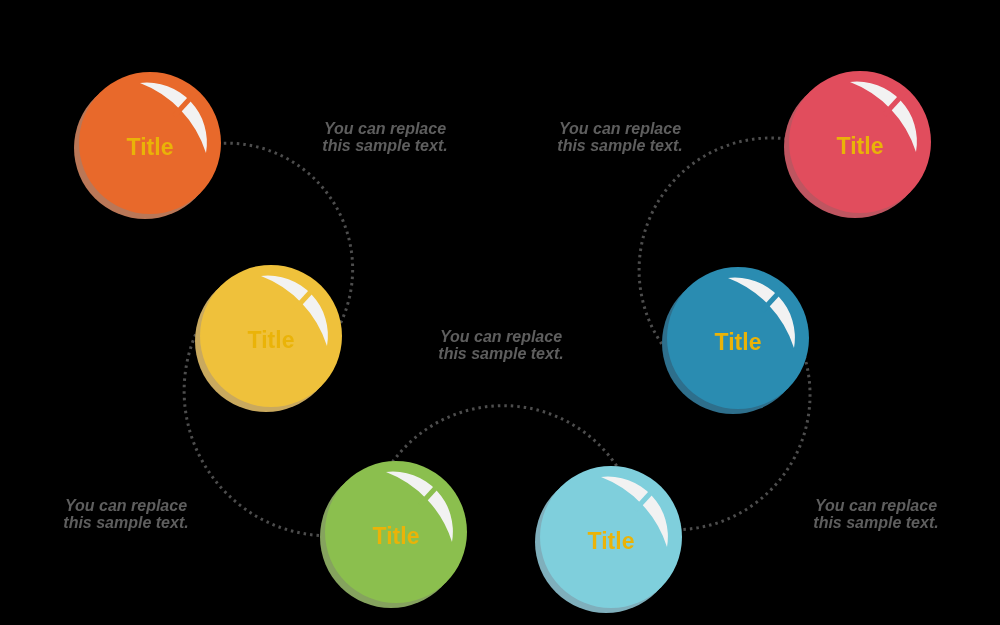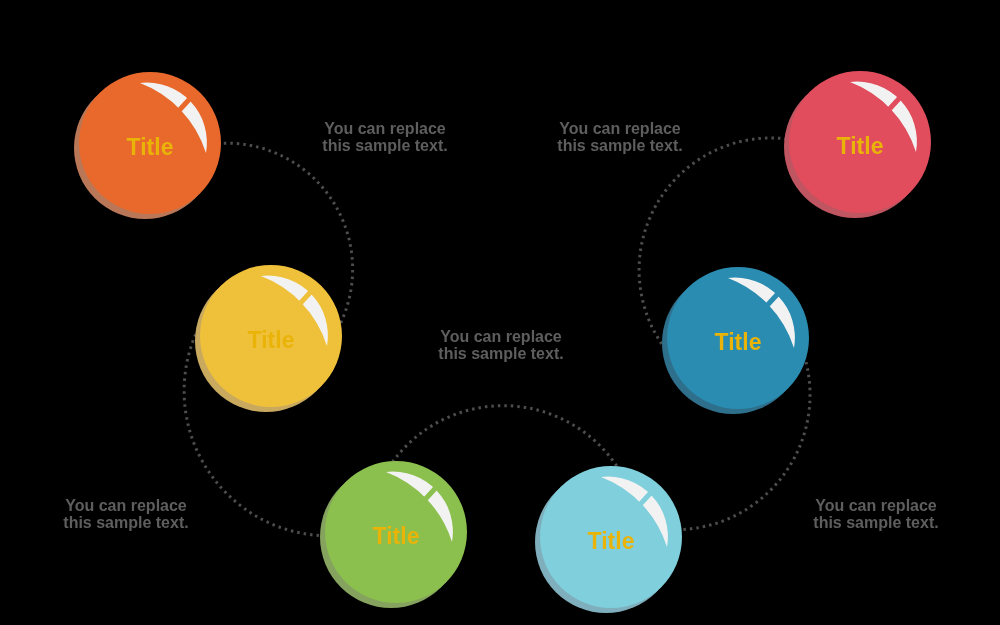--- a/index.html
+++ b/index.html
@@ -11,21 +11,21 @@
   #arcs{position:absolute;left:0;top:0;width:1000px;height:625px;}
   .arc{fill:none;stroke-width:3;stroke-dasharray:2.5 4;stroke-linecap:butt;}
   
   .main-title{
     position:absolute;top:14px;left:0;width:100%;text-align:center;
     font-size:35px;font-weight:bold;letter-spacing:1px;color:#4E4E4E;
   }
   
   .caption{
     position:absolute;width:180px;font-size:16px;line-height:17px;font-weight:bold;
-    color:#5E5E5E;white-space:pre-line;text-align:center;
+    color:#5E5E5E;white-space:pre-line;text-align:center;font-style:italic;
   }
   .cap-tl{left:295px;top:120px;}
   .cap-tr{left:530px;top:120px;}
   .cap-c {left:411px;top:328px;}
   .cap-bl{left:36px;top:497px;}
   .cap-br{left:786px;top:497px;}
   
   .sphere{position:absolute;width:160px;height:160px;}
   .sphere svg{position:absolute;left:0;top:0;width:160px;height:160px;}
   .s-1{left:70px;top:63px;}    

